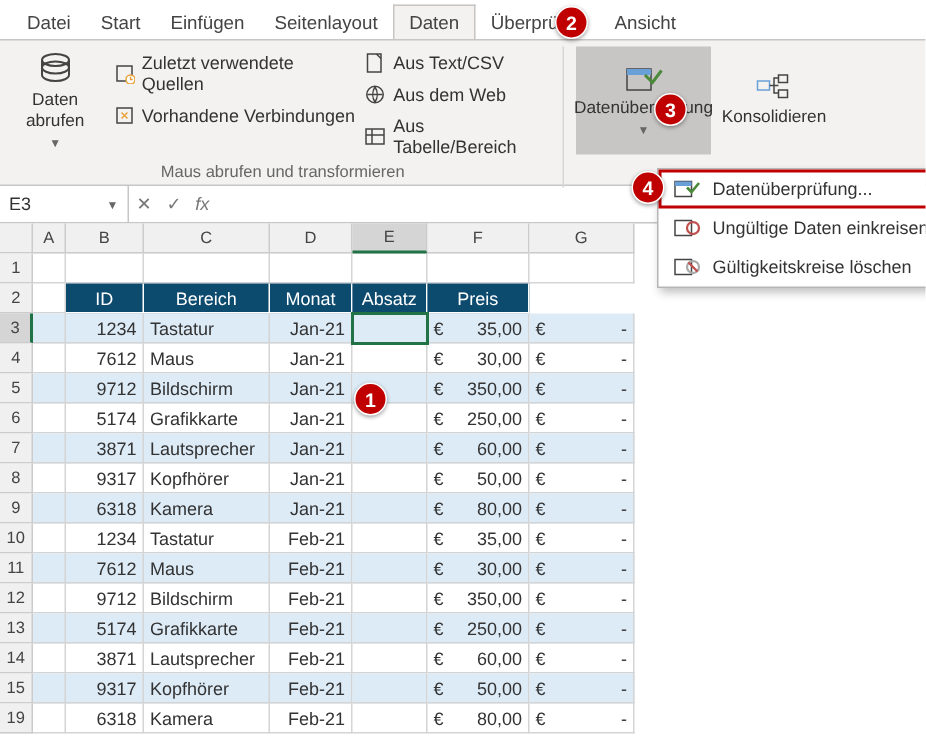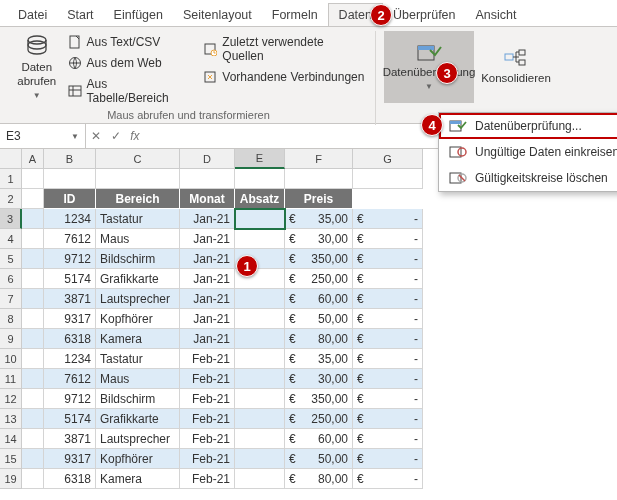--- a/index.html
+++ b/index.html
@@ -25,108 +25,107 @@
 .row-hdrs{display:flex;flex-direction:column}
 .corner{width:22px;height:20px;background:#f0f0f0;border-right:1px solid #ccc;border-bottom:1px solid #ccc}
 .row-hdr{width:22px;height:20px;background:#f0f0f0;border-right:1px solid #ccc;border-bottom:1px solid #ccc;display:flex;align-items:center;justify-content:center;font-size:11px;color:#444}
 .row-hdr.sel{background:#d5d5d5;border-right:2px solid #217346}
 .grid{display:flex;flex-direction:column}
 .col-hdrs{display:flex}
 .col-hdr{height:20px;background:#f0f0f0;border-right:1px solid #ccc;border-bottom:1px solid #ccc;display:flex;align-items:center;justify-content:center;font-size:11px;color:#444}
 .col-hdr.sel{background:#d5d5d5;border-bottom:2px solid #217346}
 .row{display:flex}
 .cell{height:20px;border-right:1px solid #d4d4d4;border-bottom:1px solid #d4d4d4;padding:0 4px;font-size:12px;display:flex;align-items:center;white-space:nowrap;overflow:hidden}
-.hdr-cell{background:#737373;color:#fff;font-weight:700;justify-content:center;border-right:1px solid #fff;border-bottom:1px solid #fff}
+.hdr-cell{background:#0c4a6e;color:#fff;font-weight:400;justify-content:center;border-right:1px solid #fff;border-bottom:1px solid #fff}
 .alt{background:#ddebf7}
 .ar{justify-content:flex-end}
 .selected-cell{outline:2px solid #217346;outline-offset:-1px;position:relative;z-index:2}
 .menu{position:absolute;left:438px;top:112px;width:194px;background:#fff;border:1px solid #b6b6b6;box-shadow:2px 3px 6px rgba(0,0,0,.25);z-index:10}
 .menu-item{display:flex;align-items:center;gap:8px;padding:5px 10px;font-size:12px;cursor:pointer}
 .menu-item.hl{outline:2px solid #c00000;outline-offset:-2px}
 .circle{position:absolute;width:22px;height:22px;border-radius:50%;background:#c00000;border:1px solid #fff;color:#fff;font-weight:700;font-size:13px;display:flex;align-items:center;justify-content:center;z-index:20;box-shadow:0 1px 3px rgba(0,0,0,.4)}
 .euro-split{display:flex;justify-content:space-between;width:100%}
 .chev{font-size:8px;color:#666}
 </style>
 </head>
 <body>
 
 <div class="tabs">
   <div class="tab">Datei</div>
   <div class="tab">Start</div>
   <div class="tab">Einfügen</div>
   <div class="tab">Seitenlayout</div>
-  <div class="tab">Formeln</div>
   <div class="tab active">Daten</div>
   <div class="tab">Überprüfen</div>
   <div class="tab">Ansicht</div>
 </div>
 
 <div class="ribbon">
   <div class="group" style="width:370px">
     <div class="group-content">
       <div class="big-btn">
         <span class="icon">
             <svg width="26" height="26">
               <ellipse cx="13" cy="7" rx="9" ry="4" fill="none" stroke="#444" stroke-width="1.3"></ellipse>
               <path d="M4 7v10c0 2.2 4 4 9 4s9-1.8 9-4V7" fill="none" stroke="#444" stroke-width="1.3"></path>
               <ellipse cx="13" cy="12" rx="9" ry="4" fill="none" stroke="#444" stroke-width="1.3"></ellipse>
             </svg>
           </span>
         <span style="white-space:pre-line">Daten
 abrufen</span>
         <span class="chev">▼</span>
       </div>
-      <div class="stack">
-        <div class="small-btn">
-            <span class="icon">
-              <svg width="14" height="14">
-                <rect x="2" y="1" width="9" height="12" fill="none" stroke="#444"></rect>
-                <path d="M8 1l3 3" stroke="#444"></path>
-              </svg>
-            </span>
-            <span>Aus Text/CSV</span>
-          </div>
-        <div class="small-btn">
-            <span class="icon">
-              <svg width="14" height="14">
-                <circle cx="7" cy="7" r="5.5" fill="none" stroke="#444"></circle>
-                <path d="M2 7h10M7 2c2 3 2 7 0 10M7 2c-2 3-2 7 0 10" stroke="#444" fill="none"></path>
-              </svg>
-            </span>
-            <span>Aus dem Web</span>
-          </div>
-        <div class="small-btn">
-            <span class="icon">
-              <svg width="14" height="14">
-                <rect x="1" y="2" width="12" height="10" fill="none" stroke="#444"></rect>
-                <path d="M1 6h12M5 2v10" stroke="#444"></path>
-              </svg>
-            </span>
-            <span>Aus Tabelle/Bereich</span>
-          </div>
-      </div>
       <div class="stack" style="margin-left:8px">
         <div class="small-btn">
             <span class="icon">
               <svg width="14" height="14">
                 <rect x="2" y="2" width="10" height="10" fill="none" stroke="#444"></rect>
                 <circle cx="11" cy="11" r="3" fill="#fff" stroke="#e8a33d"></circle>
                 <path d="M11 9v2h1.5" stroke="#e8a33d" fill="none"></path>
               </svg>
             </span>
             <span>Zuletzt verwendete Quellen</span>
           </div>
         <div class="small-btn">
             <span class="icon">
               <svg width="14" height="14">
                 <rect x="2" y="2" width="10" height="10" fill="none" stroke="#444"></rect>
                 <path d="M5 5l4 4M9 5l-4 4" stroke="#e8a33d"></path>
               </svg>
             </span>
             <span>Vorhandene Verbindungen</span>
+          </div>
+      </div>
+      <div class="stack">
+        <div class="small-btn">
+            <span class="icon">
+              <svg width="14" height="14">
+                <rect x="2" y="1" width="9" height="12" fill="none" stroke="#444"></rect>
+                <path d="M8 1l3 3" stroke="#444"></path>
+              </svg>
+            </span>
+            <span>Aus Text/CSV</span>
+          </div>
+        <div class="small-btn">
+            <span class="icon">
+              <svg width="14" height="14">
+                <circle cx="7" cy="7" r="5.5" fill="none" stroke="#444"></circle>
+                <path d="M2 7h10M7 2c2 3 2 7 0 10M7 2c-2 3-2 7 0 10" stroke="#444" fill="none"></path>
+              </svg>
+            </span>
+            <span>Aus dem Web</span>
+          </div>
+        <div class="small-btn">
+            <span class="icon">
+              <svg width="14" height="14">
+                <rect x="1" y="2" width="12" height="10" fill="none" stroke="#444"></rect>
+                <path d="M1 6h12M5 2v10" stroke="#444"></path>
+              </svg>
+            </span>
+            <span>Aus Tabelle/Bereich</span>
           </div>
       </div>
     </div>
     <div class="group-label">Maus abrufen und transformieren</div>
   </div>
   <div class="group" style="border-right:none">
     <div class="group-content">
       <div class="big-btn active" style="width:90px">
         <span class="icon">
             <svg width="26" height="22">

